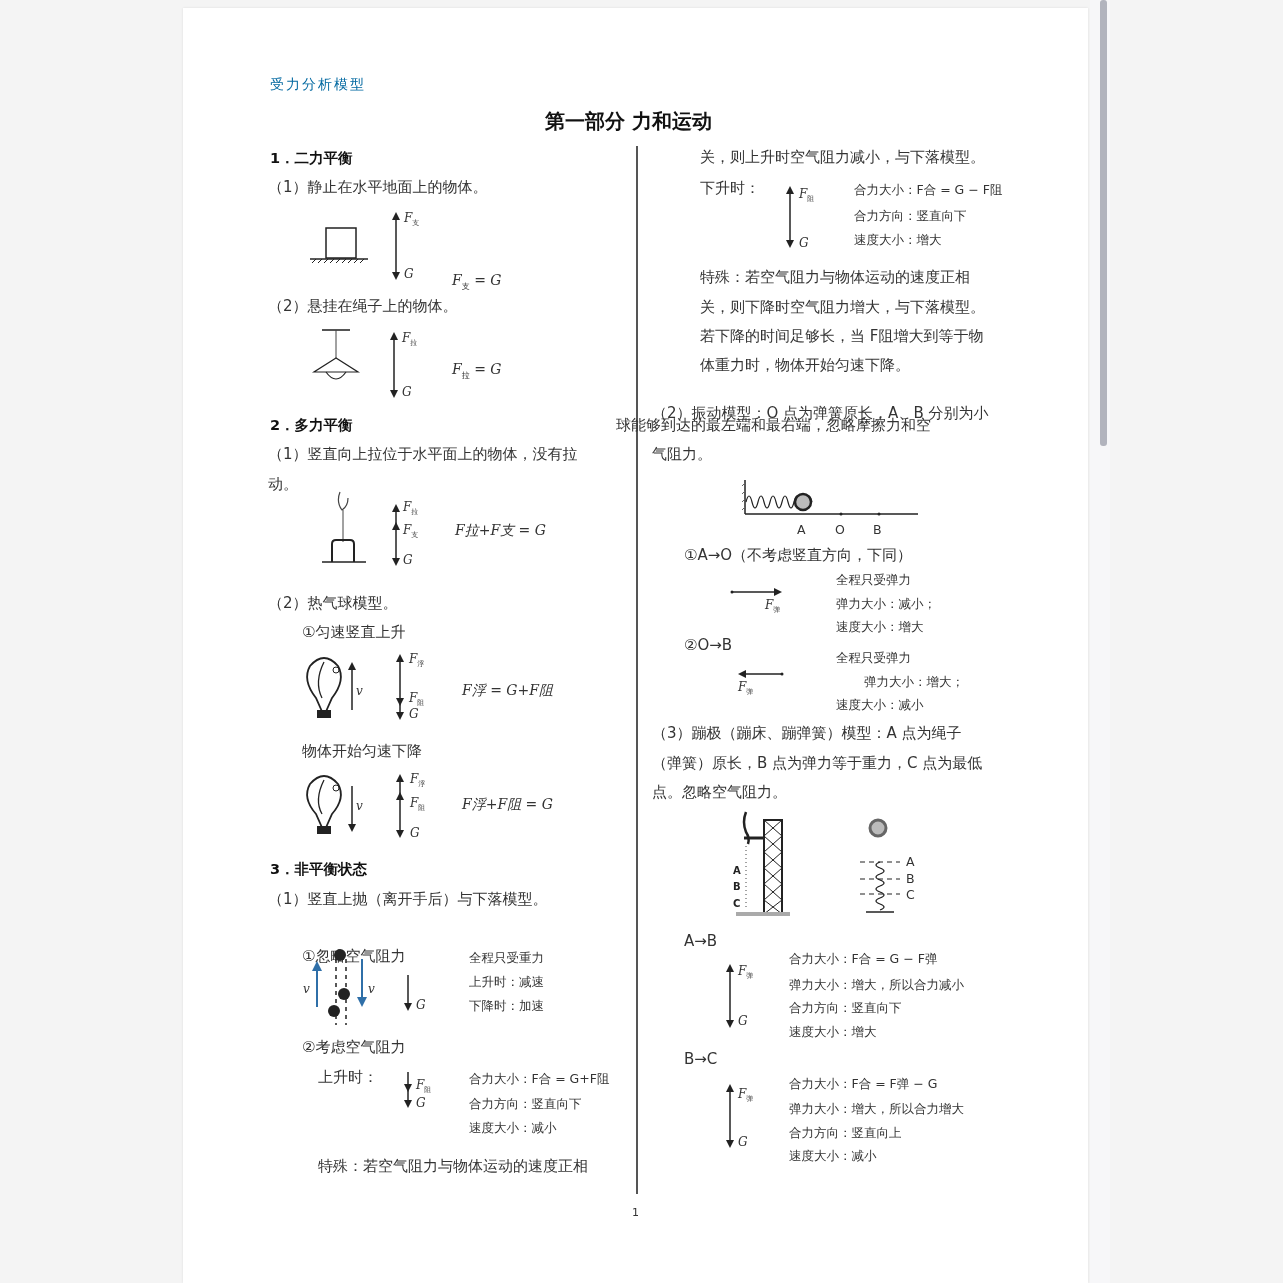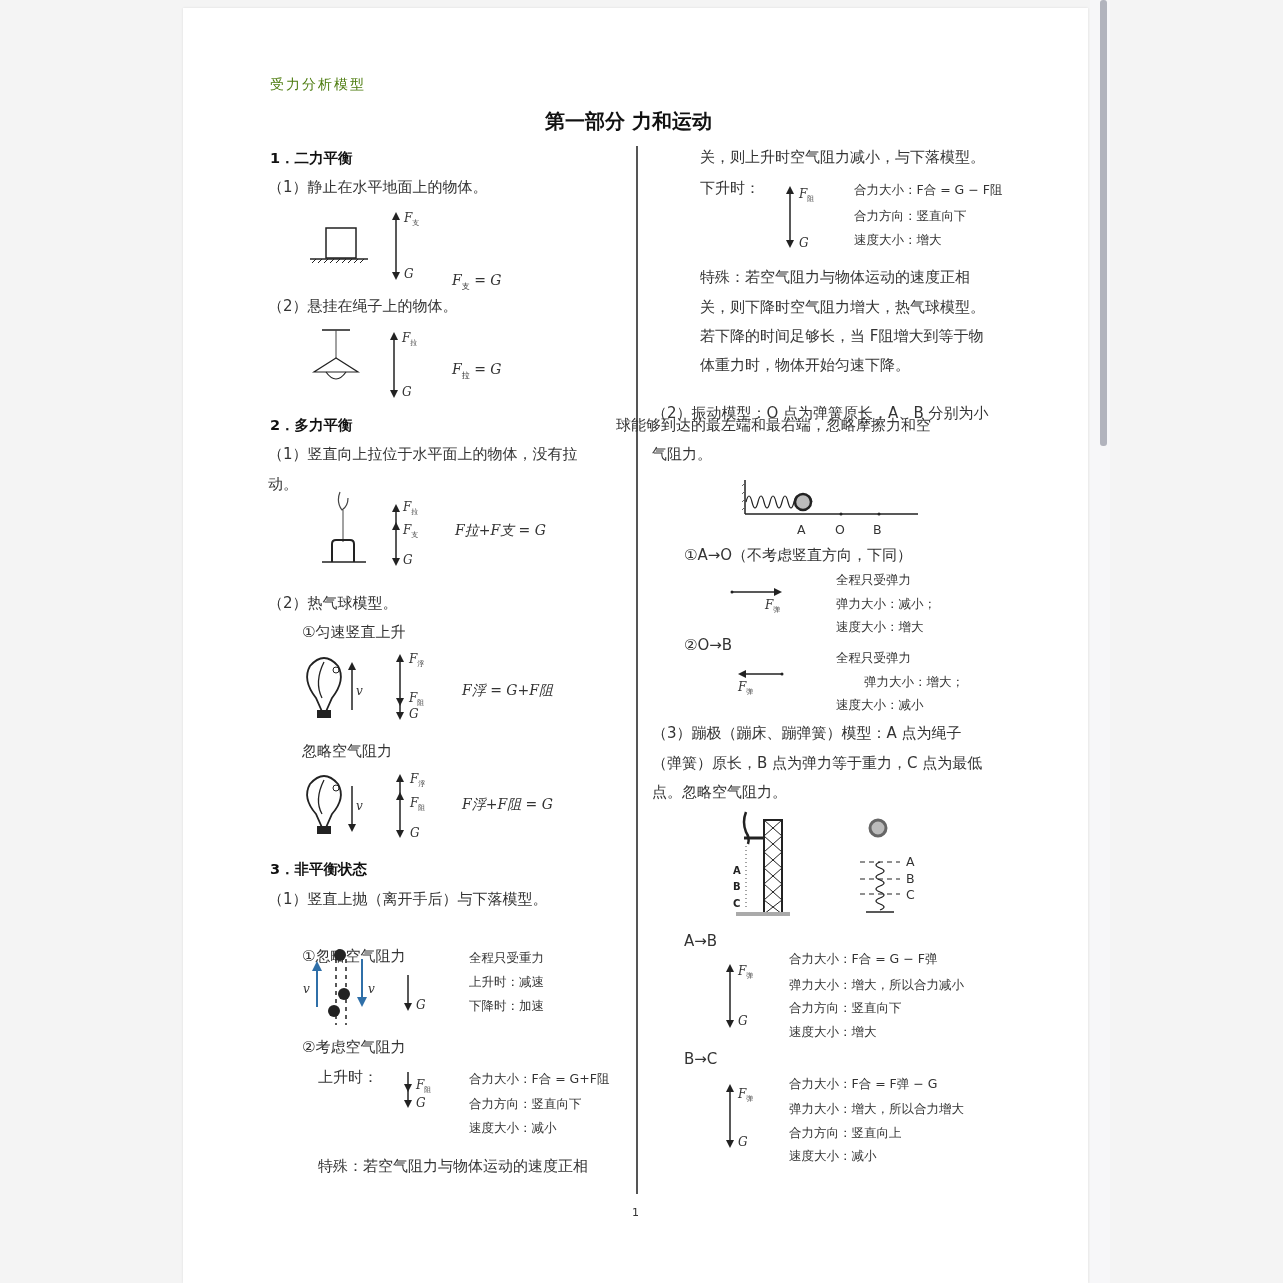--- a/index.html
+++ b/index.html
@@ -1,21 +1,21 @@
 <!DOCTYPE html>
 <html><head>
 <meta charset="utf-8">
 <style>
   html, body { margin:0; padding:0; }
   body { width:1283px; height:1283px; background:#f4f4f4; position:relative; overflow:hidden; font-family:"DejaVu Serif", serif; color:#222; }
   .page { position:absolute; left:183px; top:8px; width:905px; height:1275px; background:#fff; box-shadow:0 0 2px #ddd; }
   .scrollbar-track { position:absolute; left:1090px; top:0; width:20px; height:1283px; background:#f7f7f9; }
   .scrollbar-thumb { position:absolute; left:1100px; top:0; width:7px; height:446px; background:#b2b4be; border-radius:3px; }
   .abs { position:absolute; white-space:nowrap; }
-  .hdr { font-size:14px; letter-spacing:2px; color:#4d7c0f; }
+  .hdr { font-size:14px; letter-spacing:2px; color:#0369a1; }
   .title { font-size:20px; font-weight:bold; font-family:"DejaVu Sans", sans-serif; color:#111; }
   .h2 { font-size:14.5px; font-weight:bold; color:#111; font-family:"DejaVu Sans", sans-serif;}
   .p { font-size:15px; color:#333; font-family:"DejaVu Sans", sans-serif; }
   .sm { font-size:12.5px; color:#333; font-family:"DejaVu Sans", sans-serif; }
   .eq { font-size:14px; font-style:italic; font-family:"DejaVu Serif", serif; color:#333; }
   .eq sub { font-size:8px; font-style:normal; }
   .lbl { font-size:12px; font-style:italic; font-family:"DejaVu Serif", serif; color:#333; }
   .lbl sub { font-size:7px; font-style:normal; }
   .divider { position:absolute; left:636px; top:146px; width:2px; height:1048px; background:#555; }
   svg { position:absolute; overflow:visible; }
@@ -106,21 +106,21 @@
   <polygon points="96,14 104,14 100,6" fill="#222"></polygon>
     <polygon points="96,50 104,50 100,58" fill="#222"></polygon>
     <polygon points="96,64 104,64 100,72" fill="#222"></polygon>
 </svg>
 <div class="abs lbl" style="left:356px;top:684px;">v</div>
 <div class="abs lbl" style="left:409px;top:652px;"><span>F</span><sub>浮</sub></div>
 <div class="abs lbl" style="left:409px;top:691px;"><span>F</span><sub>阻</sub></div>
 <div class="abs lbl" style="left:409px;top:707px;">G</div>
 <div class="abs eq" style="left:462px;top:682px;">F浮 = G+F阻</div>
 
-<div class="abs p" style="left:302px;top:742px;">忽略空气阻力</div>
+<div class="abs p" style="left:302px;top:742px;">物体开始匀速下降</div>
 
 <svg style="left:300px;top:768px;" width="140" height="75">
   <path d="M24,64 L16,46 Q2,30 10,16 Q24,0 38,16 Q46,30 32,46 L24,64" fill="none" stroke="#222" stroke-width="1.8"></path>
   <path d="M24,12 Q14,32 22,46" fill="none" stroke="#222" stroke-width="1.3"></path>
   <circle cx="36" cy="20" r="3" fill="none" stroke="#222"></circle>
   <rect x="17" y="58" width="14" height="8" fill="#222"></rect>
   <line x1="52" y1="18" x2="52" y2="60" stroke="#222" stroke-width="1.5"></line>
     <polygon points="48,56 56,56 52,64" fill="#222"></polygon>
   <line x1="100" y1="10" x2="100" y2="66" stroke="#222" stroke-width="1.5"></line>
   <polygon points="96,14 104,14 100,6" fill="#222"></polygon>
@@ -182,21 +182,21 @@
   <polygon points="4,10 12,10 8,2" fill="#222"></polygon>
     <polygon points="4,56 12,56 8,64" fill="#222"></polygon>
 </svg>
 <div class="abs lbl" style="left:799px;top:187px;"><span>F</span><sub>阻</sub></div>
 <div class="abs lbl" style="left:799px;top:236px;">G</div>
 <div class="abs sm" style="left:854px;top:182px;">合力大小：F合 = G − F阻</div>
 <div class="abs sm" style="left:854px;top:208px;">合力方向：竖直向下</div>
 <div class="abs sm" style="left:854px;top:232px;">速度大小：增大</div>
 
 <div class="abs p" style="left:700px;top:268px;">特殊：若空气阻力与物体运动的速度正相</div>
-<div class="abs p" style="left:700px;top:298px;">关，则下降时空气阻力增大，热气球模型。</div>
+<div class="abs p" style="left:700px;top:298px;">关，则下降时空气阻力增大，与下落模型。</div>
 <div class="abs p" style="left:700px;top:327px;">若下降的时间足够长，当 F阻增大到等于物</div>
 <div class="abs p" style="left:700px;top:356px;">体重力时，物体开始匀速下降。</div>
 
 <div class="abs p" style="left:652px;top:386px;margin-top:18px;">（2）振动模型：O 点为弹簧原长，A、B 分别为小</div>
 <div class="abs p" style="left:616px;top:416px;">球能够到达的最左端和最右端，忽略摩擦力和空</div>
 <div class="abs p" style="left:652px;top:445px;">气阻力。</div>
 
 <svg style="left:742px;top:478px;" width="180" height="42">
   <line x1="3" y1="2" x2="3" y2="36" stroke="#222" stroke-width="1.5"></line>
   <line x1="3" y1="36" x2="176" y2="36" stroke="#222" stroke-width="1.5"></line>

